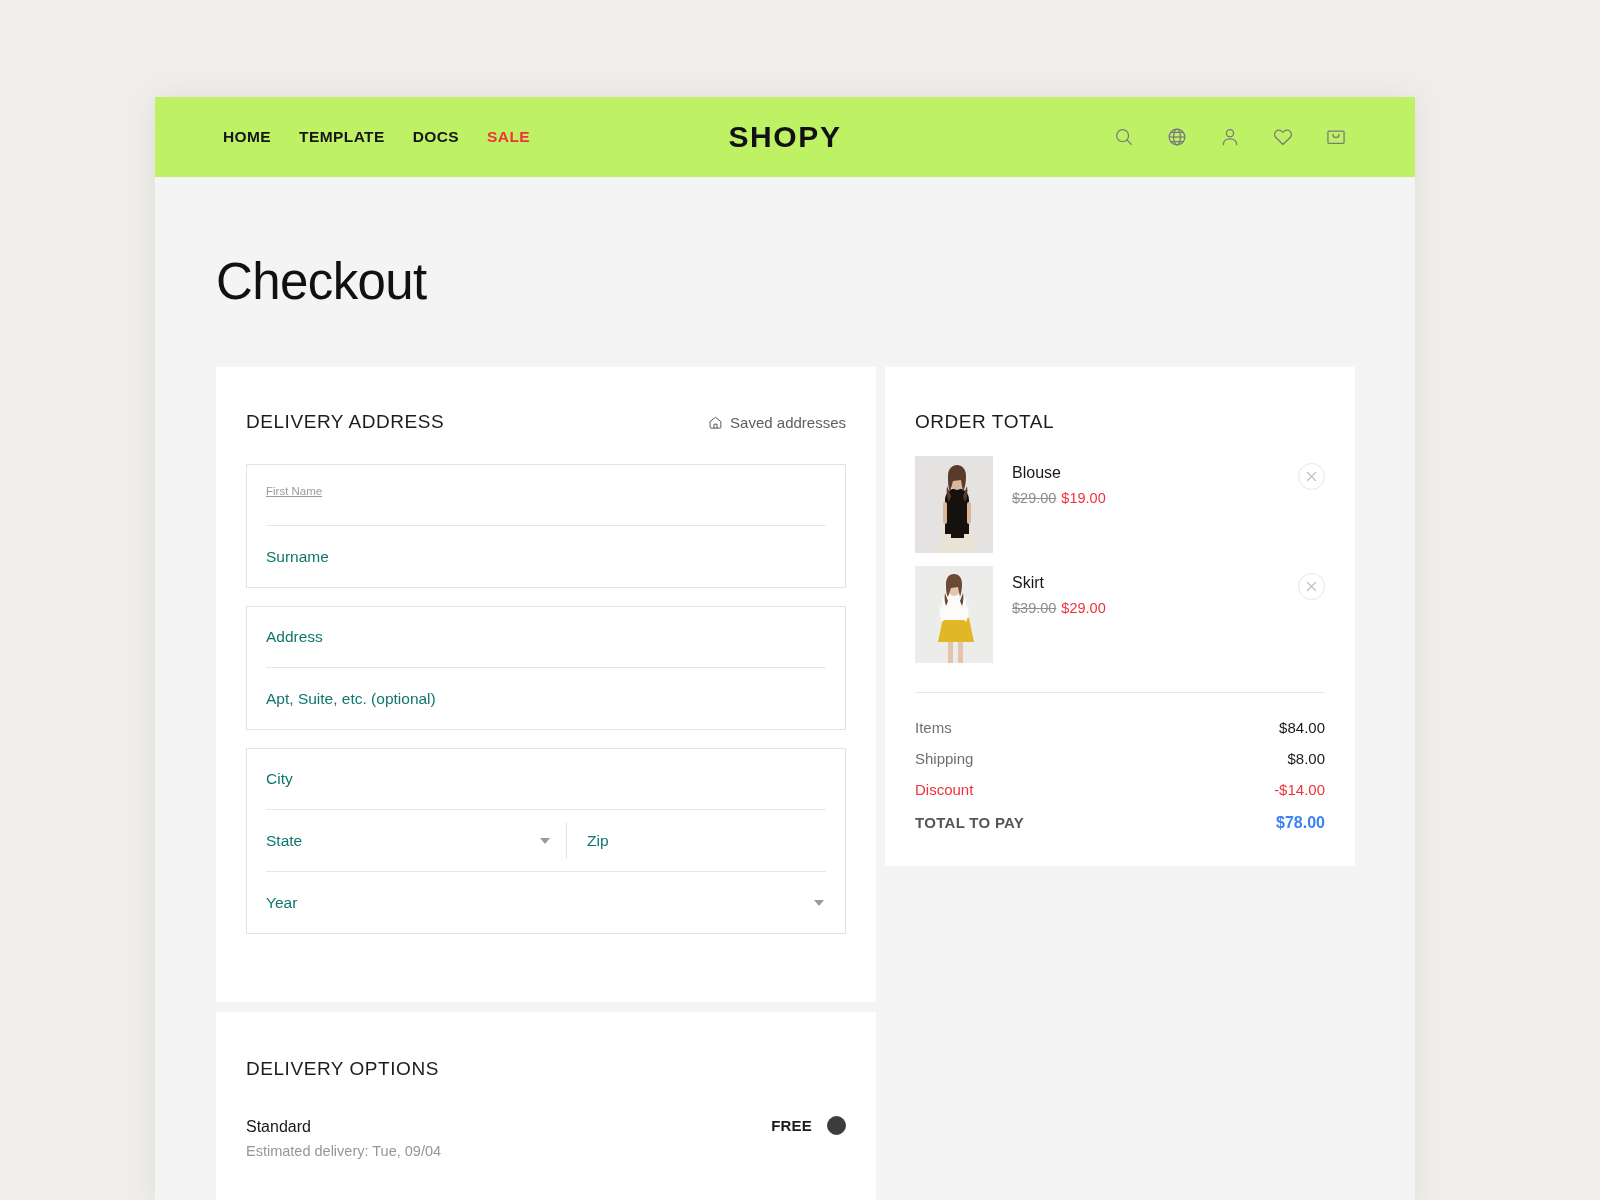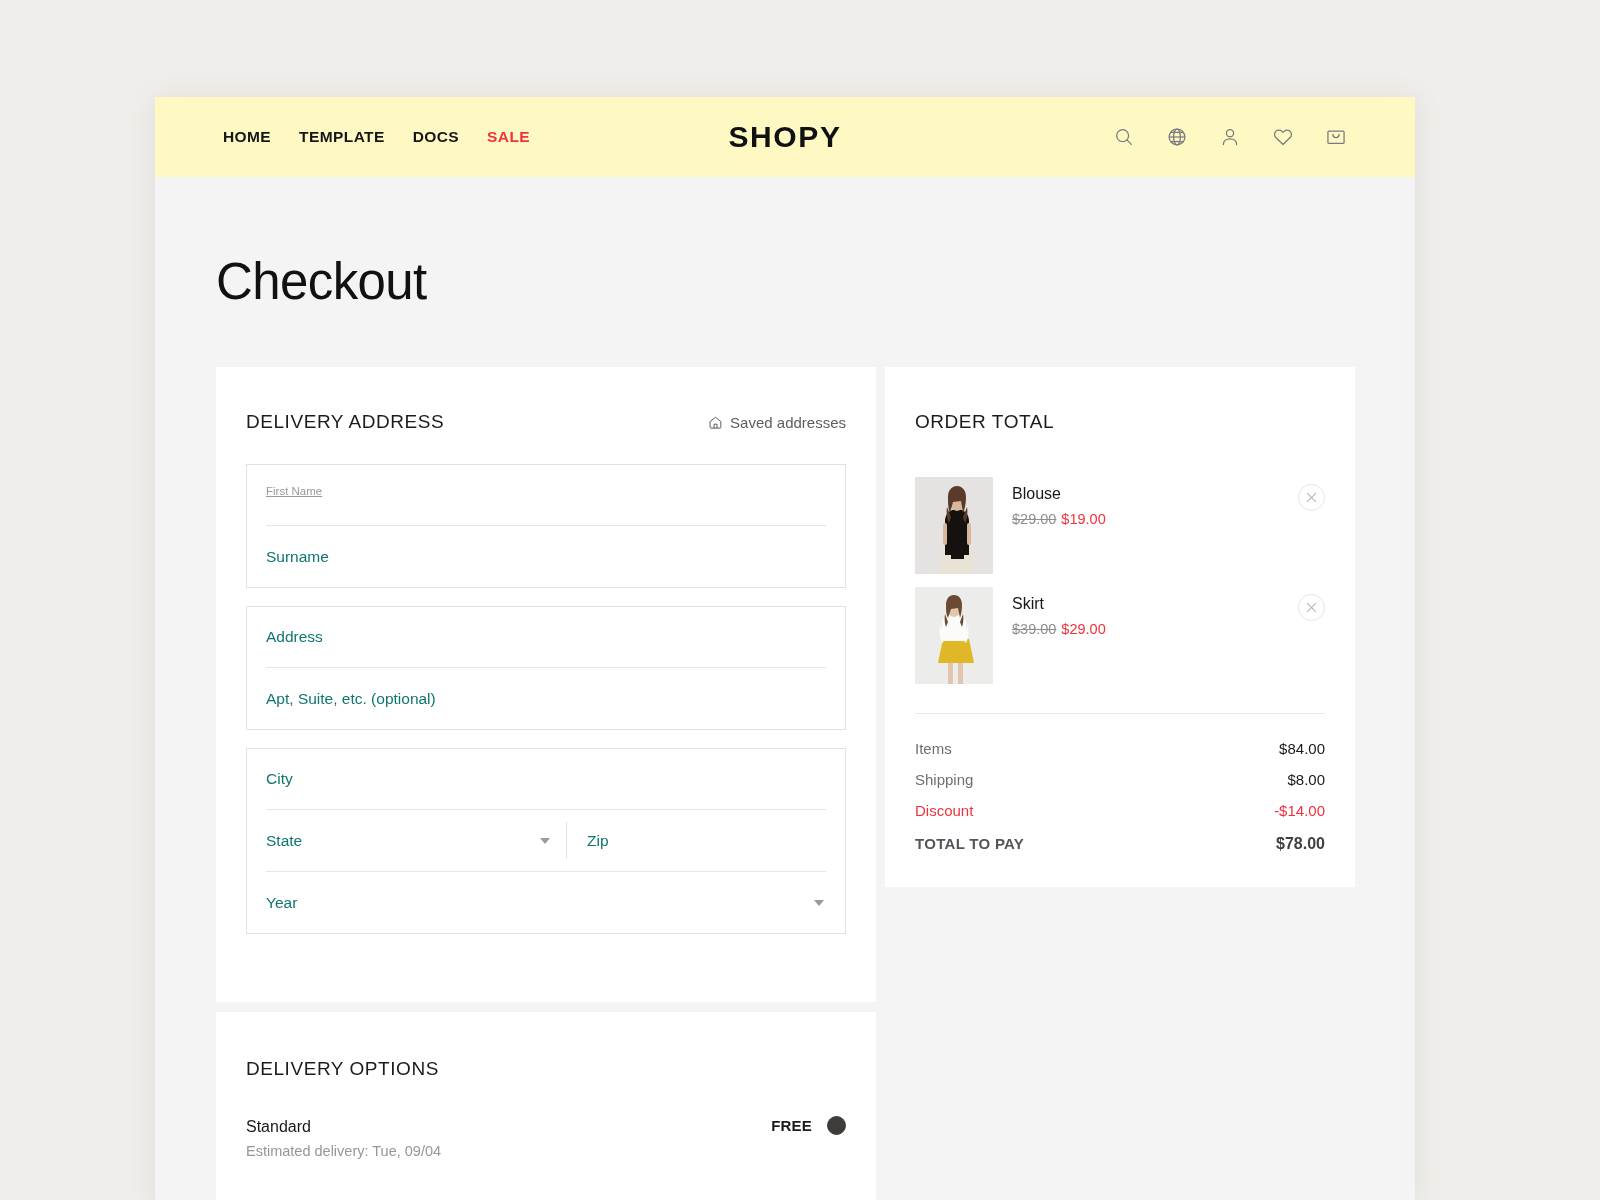--- a/index.html
+++ b/index.html
@@ -24,21 +24,21 @@
     width: 1260px;
     height: 1103px;
     background: #f4f4f4;
     overflow: hidden;
     box-shadow: 0 2px 26px rgba(120,118,110,0.13);
   }
 
   
   .site-header {
     height: 80px;
-    background: #fef9c3;
+    background: #bef264;
     display: flex;
     align-items: center;
     position: relative;
     padding: 0 68px 0 68px;
   }
 
   .nav-links {
     display: flex;
     align-items: center;
     gap: 28px;
@@ -259,21 +259,21 @@
     border-color: #3e3b3b;
   }
 
   
   .card-order { padding: 44px 30px 34px 30px; }
   .order-title {
     font-size: 19px;
     font-weight: 400;
     letter-spacing: 0.55px;
     color: #1c1c20;
-    margin-bottom: 44px;
+    margin-bottom: 23px;
   }
 
   .order-item {
     display: flex;
     align-items: flex-start;
     gap: 19px;
     margin-bottom: 13px;
     position: relative;
   }
   .thumb {
@@ -333,21 +333,21 @@
   .tr-value { color: #1b1b1f; }
   .total-row.discount .tr-label,
   .total-row.discount .tr-value { color: #f0323c; }
   .total-row.grand { margin-top: 16px; }
   .total-row.grand .tr-label {
     color: #55555b;
     font-weight: 700;
     letter-spacing: 0.3px;
   }
   .total-row.grand .tr-value {
-    color: #404040;
+    color: #3b82f6;
     font-weight: 700;
     font-size: 16px;
   }
 </style>
 </head>
 <body>
 
 <div class="app-window">
 
   <header class="site-header">

